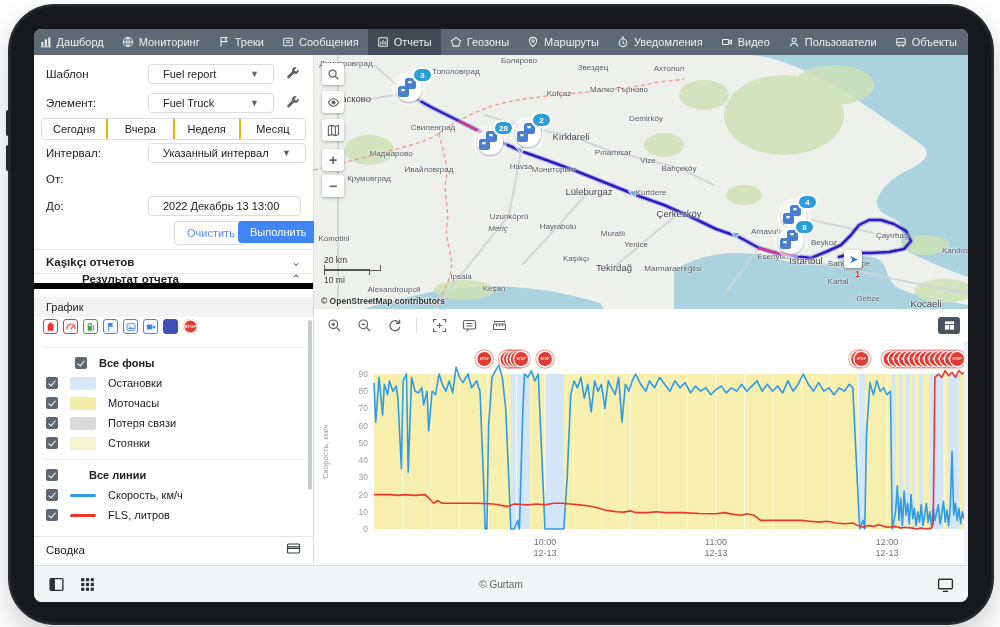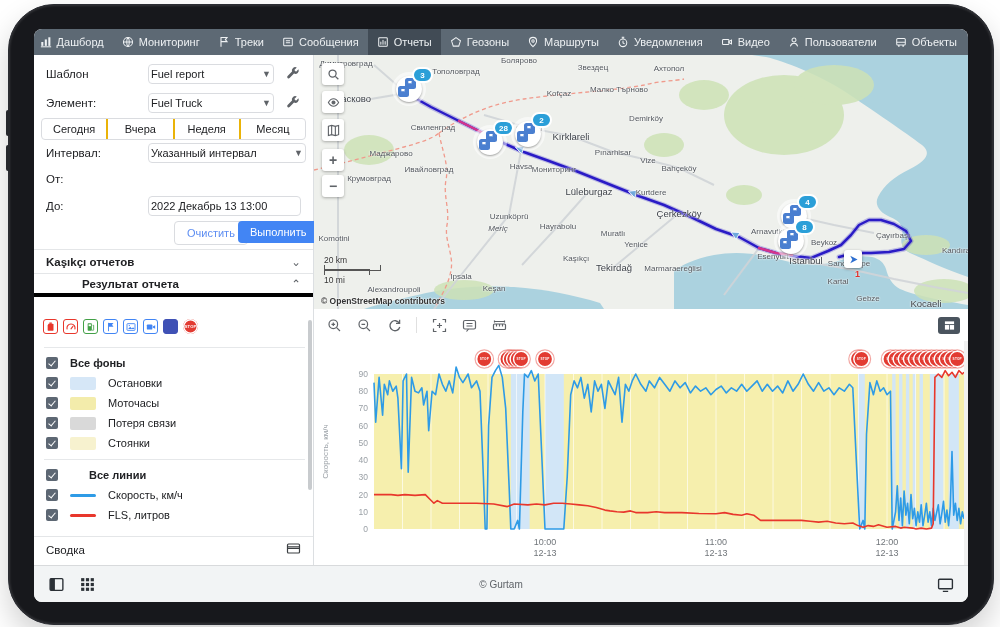--- a/index.html
+++ b/index.html
@@ -18,21 +18,21 @@
             white-space:nowrap;cursor:pointer;}
   .nav-item.active{background:#414b55;}
   .nav-ico{width:12px;height:12px;display:flex;}
   .nav-ico svg{width:12px;height:12px;}
   
   .sidebar{position:absolute;left:0;top:26px;width:279px;bottom:36px;background:#fff;
            border-right:1px solid #dcdfe2;font-size:11px;color:#202124;}
   .sb{position:absolute;}
   .lbl{font-size:11.5px;color:#202124;}
   .select,.inputbox{height:20px;border:1px solid #dadce0;border-radius:4px;background:#fff;
-        display:flex;align-items:center;padding:0 2px;font-size:11px;color:#202124;box-sizing:border-box;}
+        display:flex;align-items:center;padding:0 14px;font-size:11px;color:#202124;box-sizing:border-box;}
   .select .chev{margin-left:auto;color:#5f6368;font-size:9px;}
   .wrench{color:#5f6368;}
   .seg{display:flex;border:1px solid #dadce0;border-radius:4px;overflow:hidden;height:22px;box-sizing:border-box;}
   .seg div{flex:1;display:flex;align-items:center;justify-content:center;font-size:11px;color:#202124;
            border-left:2px solid #eab308;cursor:pointer;}
   .seg div:first-child{border-left:none;}
   .btn-light{height:22px;padding:0 12px;border:1px solid #dadce0;border-radius:4px;background:#fff;
              color:#5e8ef2;font-size:11px;display:flex;align-items:center;cursor:pointer;}
   .btn-blue{height:22px;padding:0 12px;border:none;border-radius:4px;background:#4285f4;color:#fff;
             font-size:11px;display:flex;align-items:center;cursor:pointer;}
@@ -261,25 +261,28 @@
         <div class="sb lbl" style="left:12px;top:145px;">До:</div>
         <div class="sb inputbox" style="left:114px;top:141px;width:153px;">2022 Декабрь 13 13:00</div>
 
         <div class="sb btn-light" style="left:140px;top:166px;">Очистить</div>
         <div class="sb btn-blue" style="left:204px;top:166px;">Выполнить</div>
 
         <div class="sb sec-head" style="left:0;top:194px;height:24px;">
           <span>Kaşıkçı отчетов</span>
             <span class="chev">⌄</span>
         </div>
-        <div class="sb sec-head" style="left:0;top:218px;height:24px;border-bottom:4px solid #000000;padding-left:48px;">
+        <div class="sb sec-head" style="left:0;top:218px;height:16px;border-bottom:6px solid #000000;padding-left:48px;">
           <span>Результат отчета</span>
             <span class="chev">⌃</span>
         </div>
 
+        <div class="sb row-item" style="left:0;top:242px;height:20px;background:#f4f4f4;">
+          <span>График</span>
+        </div>
 
         <div class="sb" id="marker-toggles" style="left:9px;top:264px;display:flex;gap:5px;">
             <div class="mt" style="color: rgb(232, 55, 44); border-color: rgb(232, 55, 44);">
               <svg viewBox="0 0 12 12" fill="currentColor">
                 <path d="M3 2h5a1 1 0 0 1 1 1v6.5a1 1 0 0 1-1 1H3a1 1 0 0 1-1-1V4.2L3 2Z"></path>
                 <rect x="4" y="0.6" width="3" height="1.6"></rect>
               </svg>
             </div>
             <div class="mt" style="color: rgb(232, 55, 44); border-color: rgb(232, 55, 44);">
               <svg viewBox="0 0 12 12" fill="none" stroke="currentColor" stroke-width="1.3">
@@ -315,21 +318,21 @@
             </div>
             <div class="mt pf" style="color: rgb(63, 81, 181); background: rgb(63, 81, 181); border-color: rgb(63, 81, 181);">P</div>
             <div class="mt stop" style="color: rgb(226, 59, 50);">
               <span class="stoptxt">STOP</span>
             </div>
           </div>
 
         <div class="divider" style="top:292px;"></div>
 
         <div class="sb" id="legend-backgrounds" style="left:0;top:298px;width:100%;">
-            <div class="row-item" style="height: 20px;">
+            <div class="row-item" style="height: 20px; margin-left: 29px;">
               <span class="cb"></span>
               <span class="legend-lab" style="font-weight:bold;">Все фоны</span>
             </div>
             <div class="row-item" style="height: 20px;">
               <span class="cb"></span>
               <span class="swatch" style="background:#d6e7f7"></span>
               <span class="legend-lab" style="">Остановки</span>
             </div>
             <div class="row-item" style="height: 20px;">
               <span class="cb"></span>

